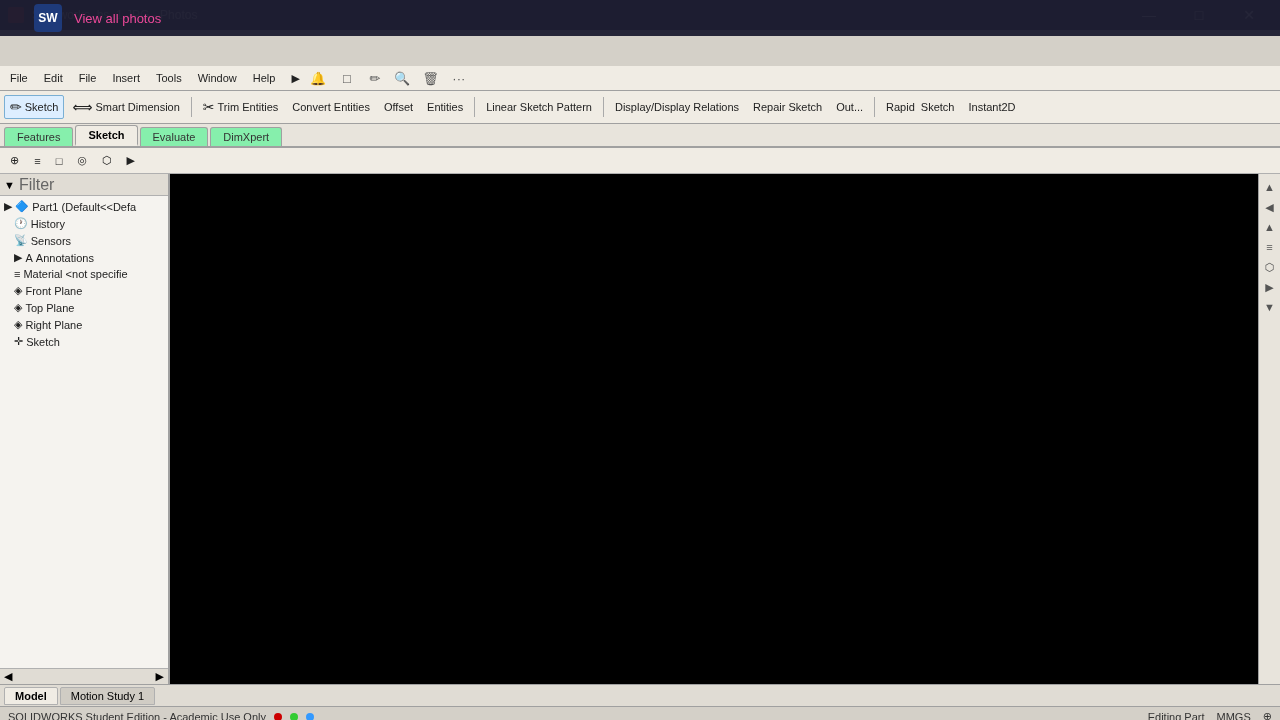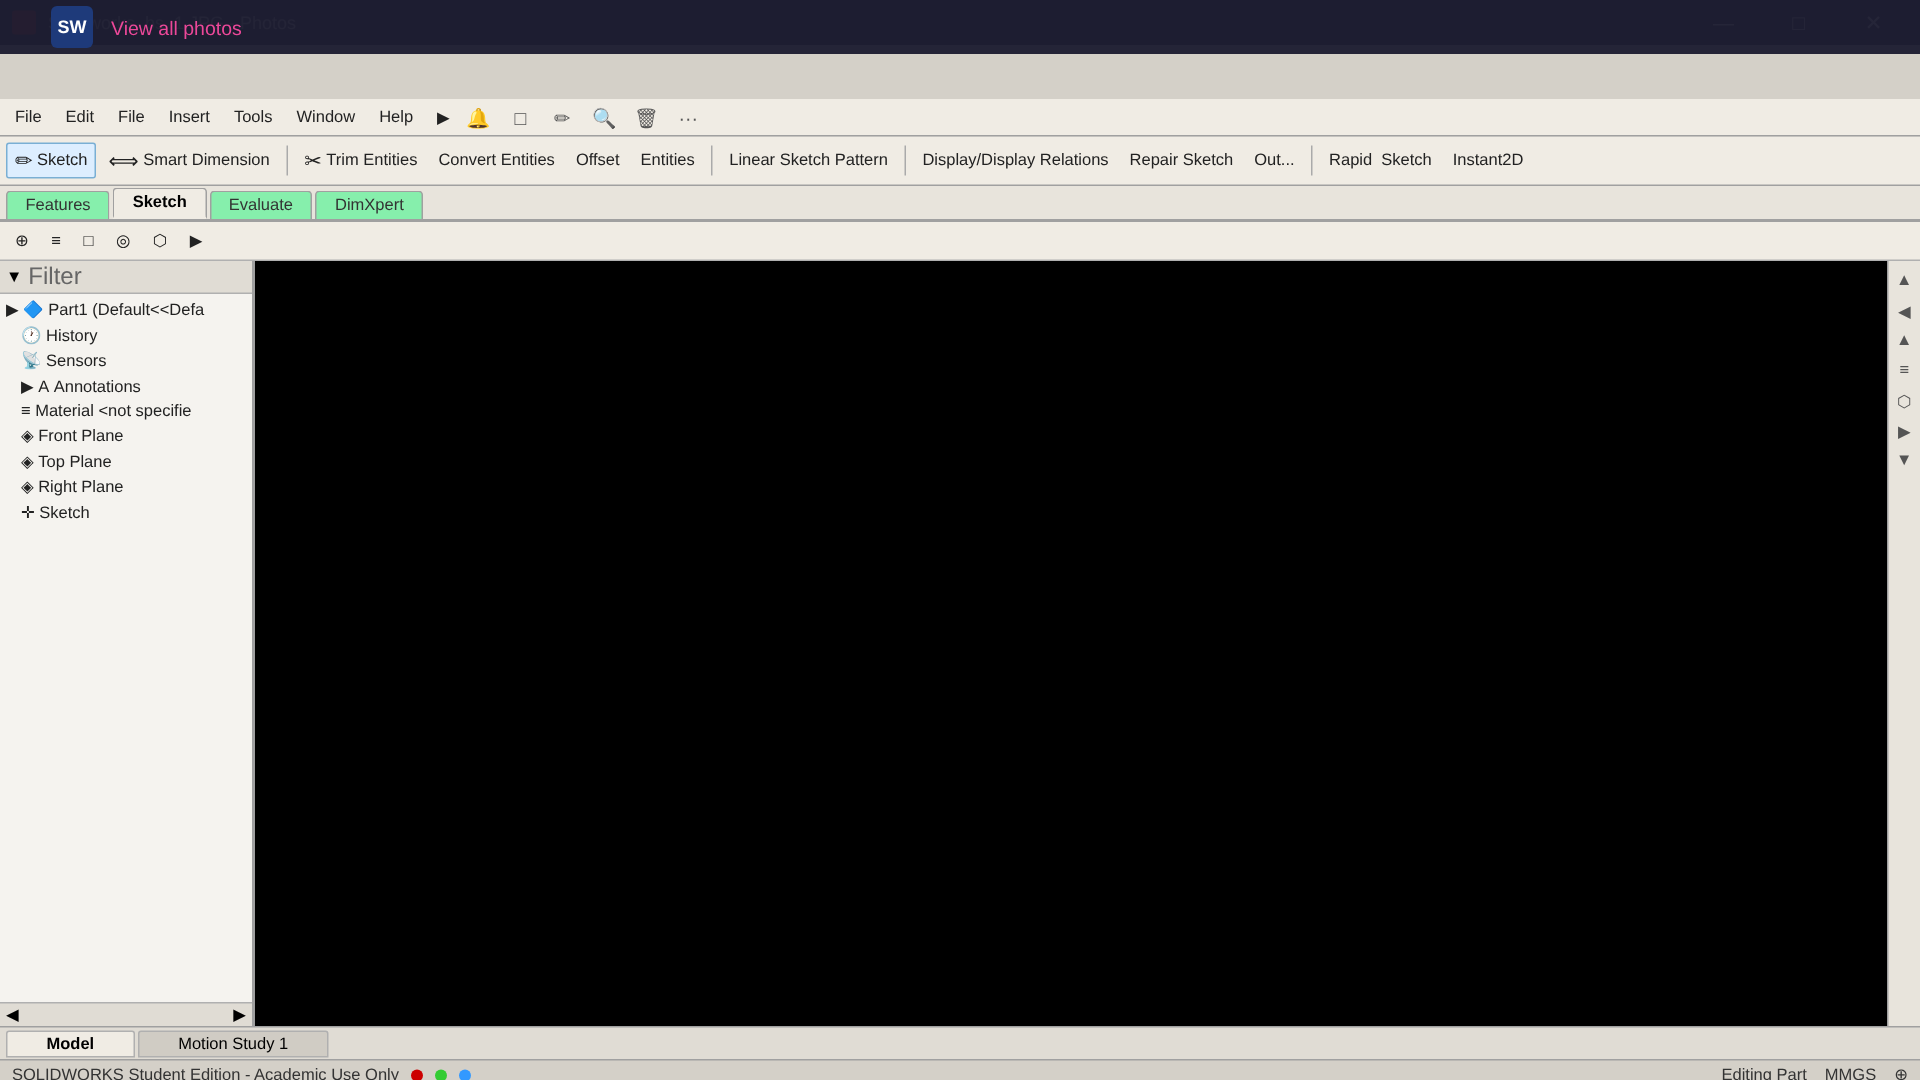--- a/index.html
+++ b/index.html
@@ -208,21 +208,21 @@
     
     .bottom-tabs {
       height: 22px;
       background: #e0dcd4;
       border-top: 1px solid #a0a0a0;
       display: flex;
       align-items: center;
       padding: 0 4px;
     }
     .bottom-tab {
-      padding: 2px 26px;
+      padding: 2px 10px;
       font-size: 11px;
       cursor: pointer;
       border: 1px solid #b0b0b0;
       background: #d0ccc4;
       margin-right: 2px;
       border-radius: 2px 2px 0 0;
     }
     .bottom-tab.active { background: #f0ece4; font-weight: bold; }
 
     .status-bar {

